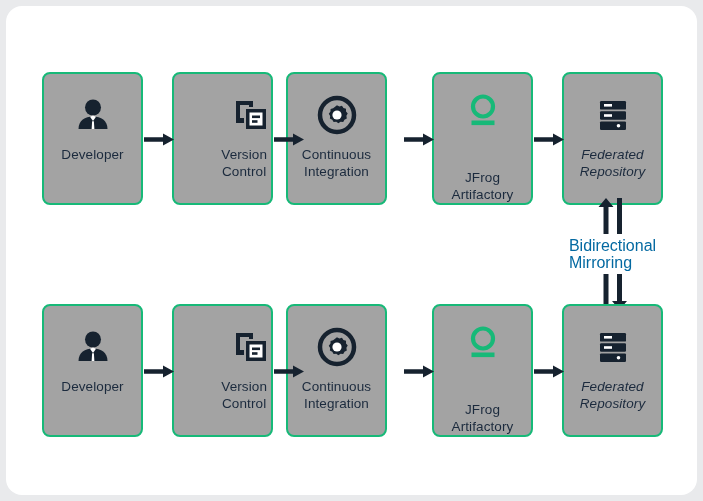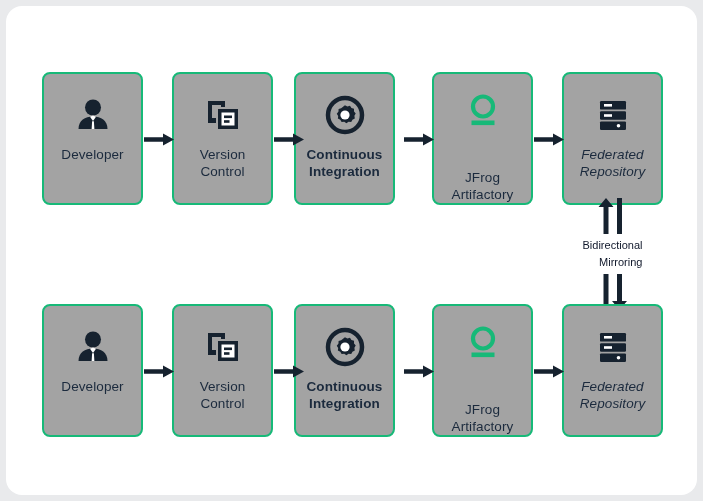--- a/index.html
+++ b/index.html
@@ -43,22 +43,22 @@
     box-sizing: border-box;
     border: 2px solid #17b978;
     border-radius: 8px;
     background: #a3a3a3;
     display: flex;
     flex-direction: column;
     align-items: center;
     justify-content: flex-start;
   }
   .node.n0 { left: 36px;  }
-  .node.n1 { left: 166px; }
-  .node.n2 { left: 288px; font-weight: bold; }
+  .node.n1 { left: 166px; align-items: flex-end; }
+  .node.n2 { left: 280px; }
   .node.n3 { left: 426px; gap: 32px; }
   .node.n4 { left: 556px; font-style: italic; }
 
   .node-icon {
     height: 62px;
     display: flex;
     align-items: center;
     justify-content: center;
     margin-top: 10px;
   }
@@ -104,24 +104,24 @@
   }
   #mirror-label {
     position: absolute;
     left: 0;
     top: 36px;
     width: 101px;
     height: 40px;
     display: flex;
     align-items: center;
     justify-content: center;
-    font-size: 11px;
+    font-size: 16px;
     line-height: 17px;
-    color: #0f172a;
-    text-align: right;
+    color: #0369a1;
+    text-align: left;
     white-space: pre-line;
   }
 </style>
 </head>
 <body>
 
 <div id="canvas">
 
   <div class="row" id="row-top">
 

